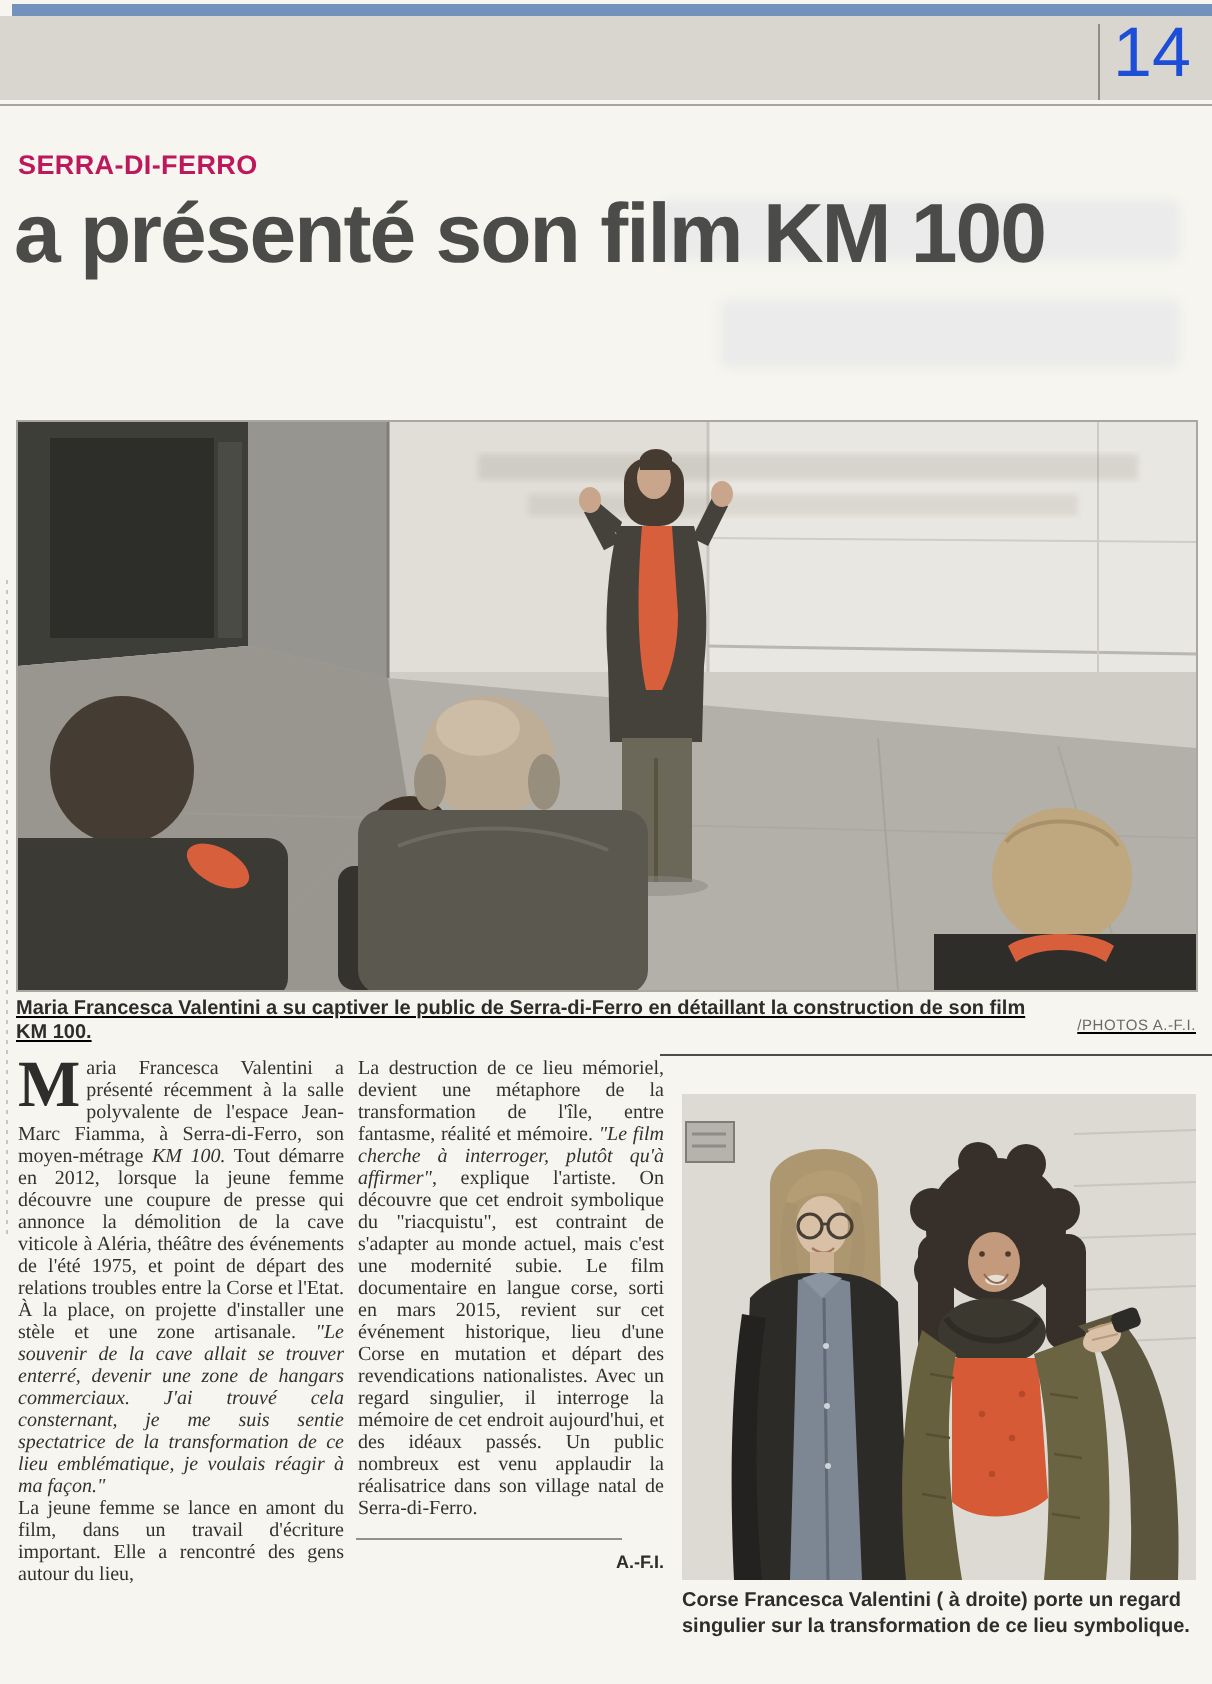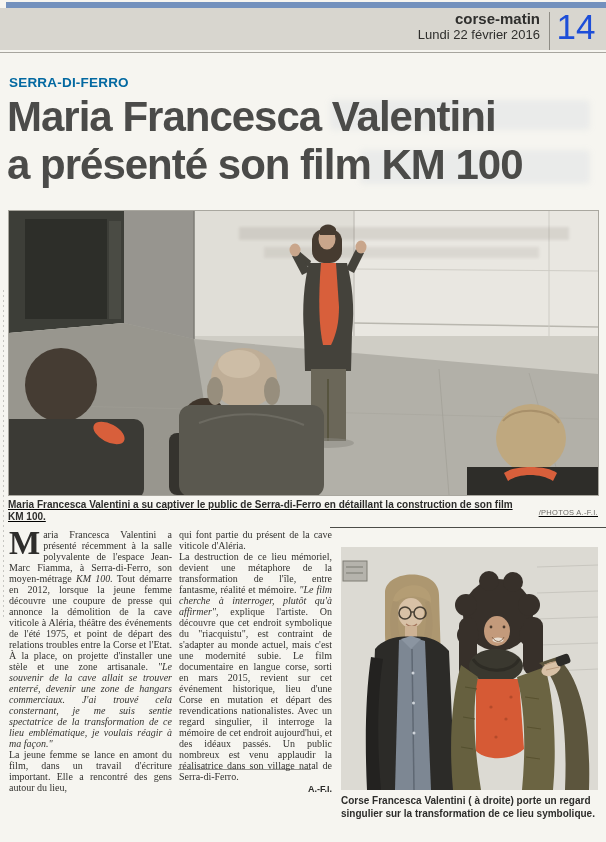--- a/index.html
+++ b/index.html
@@ -10,21 +10,21 @@
   .headband{position:absolute;left:0;top:8px;width:606px;height:42px;background:#d8d6cf;}
   .mast{position:absolute;right:66px;top:11px;text-align:right;color:#2f2f2d;}
   .brand{font-weight:bold;font-size:15px;line-height:16px;}
   .date{font-size:13px;line-height:15px;}
   .pagenum{position:absolute;right:8px;top:6px;width:44px;text-align:center;
            font-size:35px;color:#1d4ed8;line-height:42px;}
   .hdivider{position:absolute;right:56px;top:12px;width:1px;height:38px;background:#8f8d86;}
   .hrule{position:absolute;left:0;top:52px;width:606px;height:1px;background:#a7a59e;}
   
   .kicker{position:absolute;left:9px;top:75px;font-size:13.5px;font-weight:bold;
-          color:#0369a1;letter-spacing:.2px;}
+          color:#be185d;letter-spacing:.2px;}
   .headline{position:absolute;left:7px;top:93px;width:592px;color:#4b4b49;
             font-weight:bold;font-size:42px;line-height:48px;letter-spacing:-1px;}
   .bleed{position:absolute;background:rgba(125,145,175,.09);filter:blur(3px);border-radius:4px;}
   
   .mainphoto{position:absolute;left:8px;top:210px;width:589px;height:284px;
              border:1px solid #a9a79f;background:#e3e1db;}
   .mainphoto svg,.botphoto svg{display:block;}
   .caption-row{position:absolute;left:8px;top:499px;width:590px;display:flex;
                justify-content:space-between;align-items:center;text-decoration:underline;}
   .caption{font-size:10px;font-weight:bold;color:#2d2d2b;line-height:12px;}
@@ -35,46 +35,41 @@
               font-size:10px;font-weight:bold;color:#2d2d2b;line-height:12.5px;}
   
   .col{position:absolute;top:529px;font-family:"Liberation Serif",serif;
        font-size:10px;line-height:11px;color:#33322f;text-align:justify;}
   .col1{left:9px;width:163px;}
   .col2{left:179px;width:153px;}
   .col p{margin:0;}
   .dropcap{float:left;font-size:33px;line-height:29px;font-weight:bold;
            padding-right:3px;color:#2e2d2b;}
   .byline{text-align:right;font-family:"Liberation Sans",sans-serif;
-          font-weight:bold;font-size:9px;margin-top:2px;color:#2d2d2b;}
+          font-weight:bold;font-size:9px;margin-top:16px;color:#2d2d2b;}
   em{}
   .crease{position:absolute;left:178px;top:769px;width:133px;height:1px;background:rgba(45,45,42,.5);}
   .edge-mark{position:absolute;left:3px;top:290px;width:1px;height:330px;
              background:repeating-linear-gradient(to bottom,rgba(60,60,55,.25) 0 2px,transparent 2px 5px);}
 </style>
 </head>
 <body>
 
 <div class="page">
 
   <div class="topbar"></div>
   <div class="headband"></div>
-  <div class="mast">
-    <div class="brand">corse-matin</div>
-    <div class="date">Lundi 22 février 2016</div>
-  </div>
   <div class="hdivider"></div>
   <div class="pagenum">14</div>
   <div class="hrule"></div>
 
   <div class="kicker">SERRA-DI-FERRO</div>
   <div class="bleed" style="left:330px;top:100px;width:260px;height:30px;"></div>
   <div class="bleed" style="left:360px;top:150px;width:230px;height:34px;"></div>
   <div class="headline">
-    <div>Maria Francesca Valentini</div>
     <div>a présenté son film KM 100</div>
   </div>
 
   <div class="mainphoto">
     <svg width="589" height="284" viewBox="0 0 589 284">
       <defs>
           <filter id="bl">
             <feGaussianBlur stdDeviation="1.6"></feGaussianBlur>
           </filter>
         </defs>
@@ -152,21 +147,20 @@
     <div class="caption" style="width:508px;">Maria Francesca Valentini a su captiver le public de Serra-di-Ferro en détaillant la construction de son film KM 100.</div>
     <div class="credit">/PHOTOS A.-F.I.</div>
   </div>
 
   <div class="col col1">
     <p><span class="dropcap">M</span><span>aria Francesca Valentini a présenté récemment à la salle polyvalente de l'espace Jean-Marc Fiamma, à Serra-di-Ferro, son moyen-métrage </span><em>KM 100.</em><span> Tout démarre en 2012, lorsque la jeune femme découvre une coupure de presse qui annonce la démolition de la cave viticole à Aléria, théâtre des événements de l'été 1975, et point de départ des relations troubles entre la Corse et l'Etat. À la place, on projette d'installer une stèle et une zone artisanale. </span><em>"Le souvenir de la cave allait se trouver enterré, devenir une zone de hangars commerciaux. J'ai trouvé cela consternant, je me suis sentie spectatrice de la transformation de ce lieu emblématique, je voulais réagir à ma façon."</em></p>
     <p>La jeune femme se lance en amont du film, dans un travail d'écriture important. Elle a rencontré des gens autour du lieu,</p>
   </div>
 
   <div class="col col2">
-    <p>qui font partie du présent de la cave viticole d'Aléria.</p>
     <p><span>La destruction de ce lieu mémoriel, devient une métaphore de la transformation de l'île, entre fantasme, réalité et mémoire. </span><em>"Le film cherche à interroger, plutôt qu'à affirmer"</em><span>, explique l'artiste. On découvre que cet endroit symbolique du "riacquistu", est contraint de s'adapter au monde actuel, mais c'est une modernité subie. Le film documentaire en langue corse, sorti en mars 2015, revient sur cet événement historique, lieu d'une Corse en mutation et départ des revendications nationalistes. Avec un regard singulier, il interroge la mémoire de cet endroit aujourd'hui, et des idéaux passés. Un public nombreux est venu applaudir la réalisatrice dans son village natal de Serra-di-Ferro.</span></p>
     <div class="byline">A.-F.I.</div>
   </div>
 
   <div class="crease"></div>
   <div class="edge-mark"></div>
 
   <div class="photorule"></div>
   <div class="botphoto">
     <svg width="257" height="243" viewBox="0 0 257 243">

